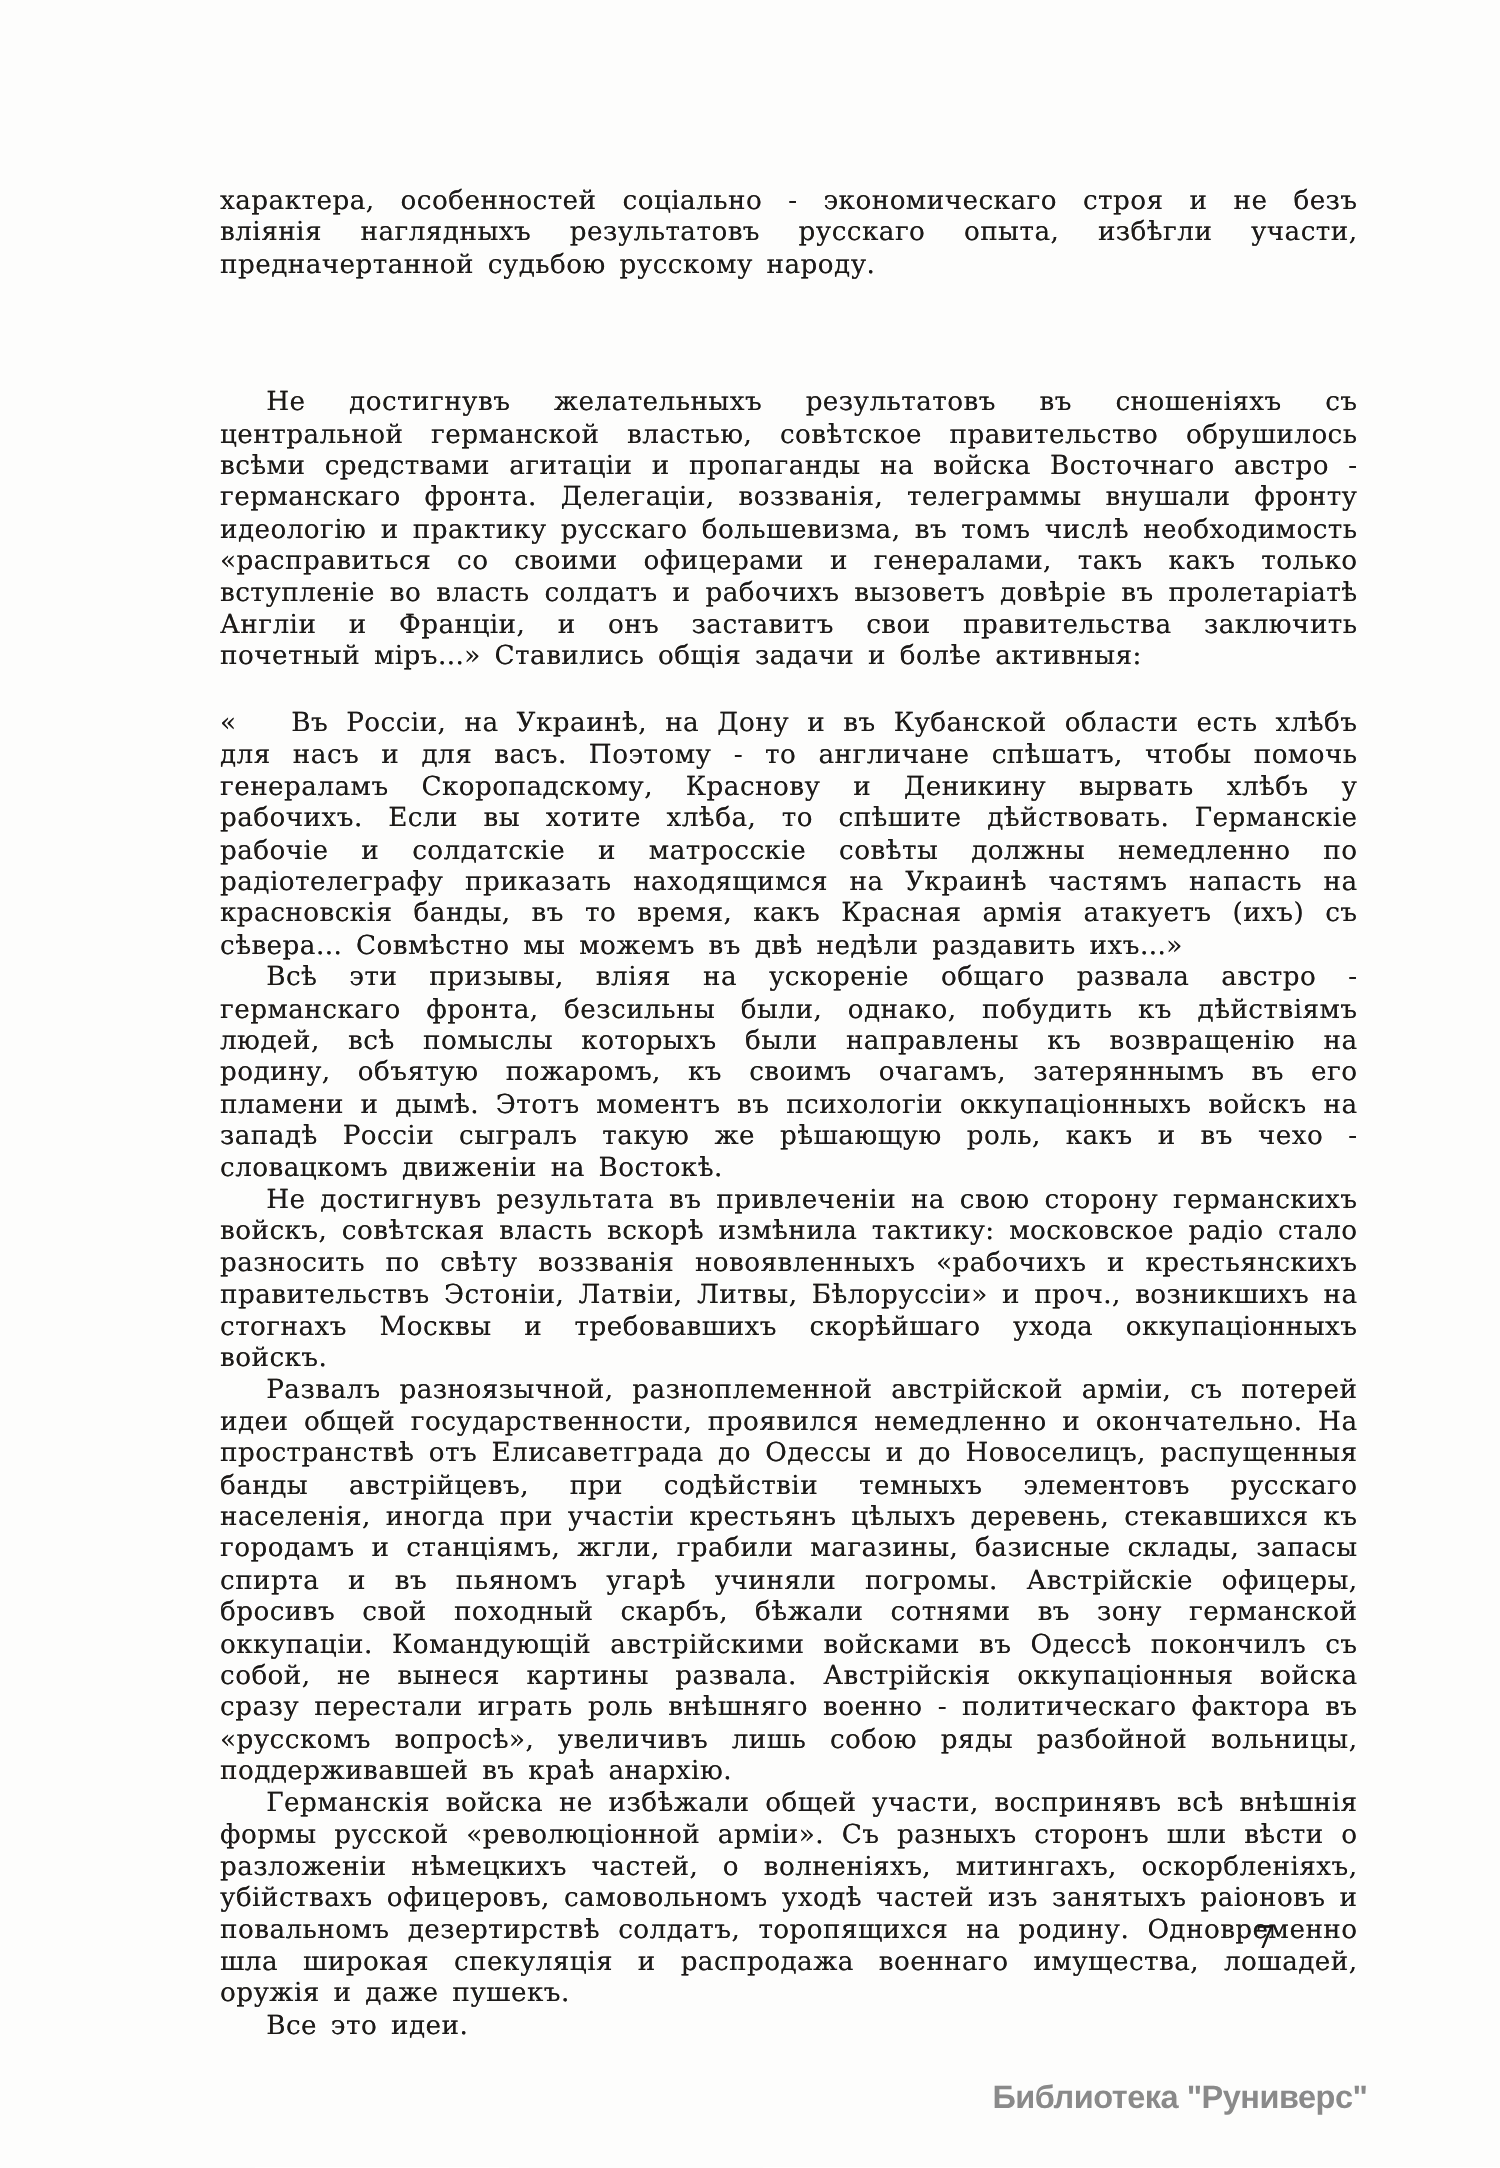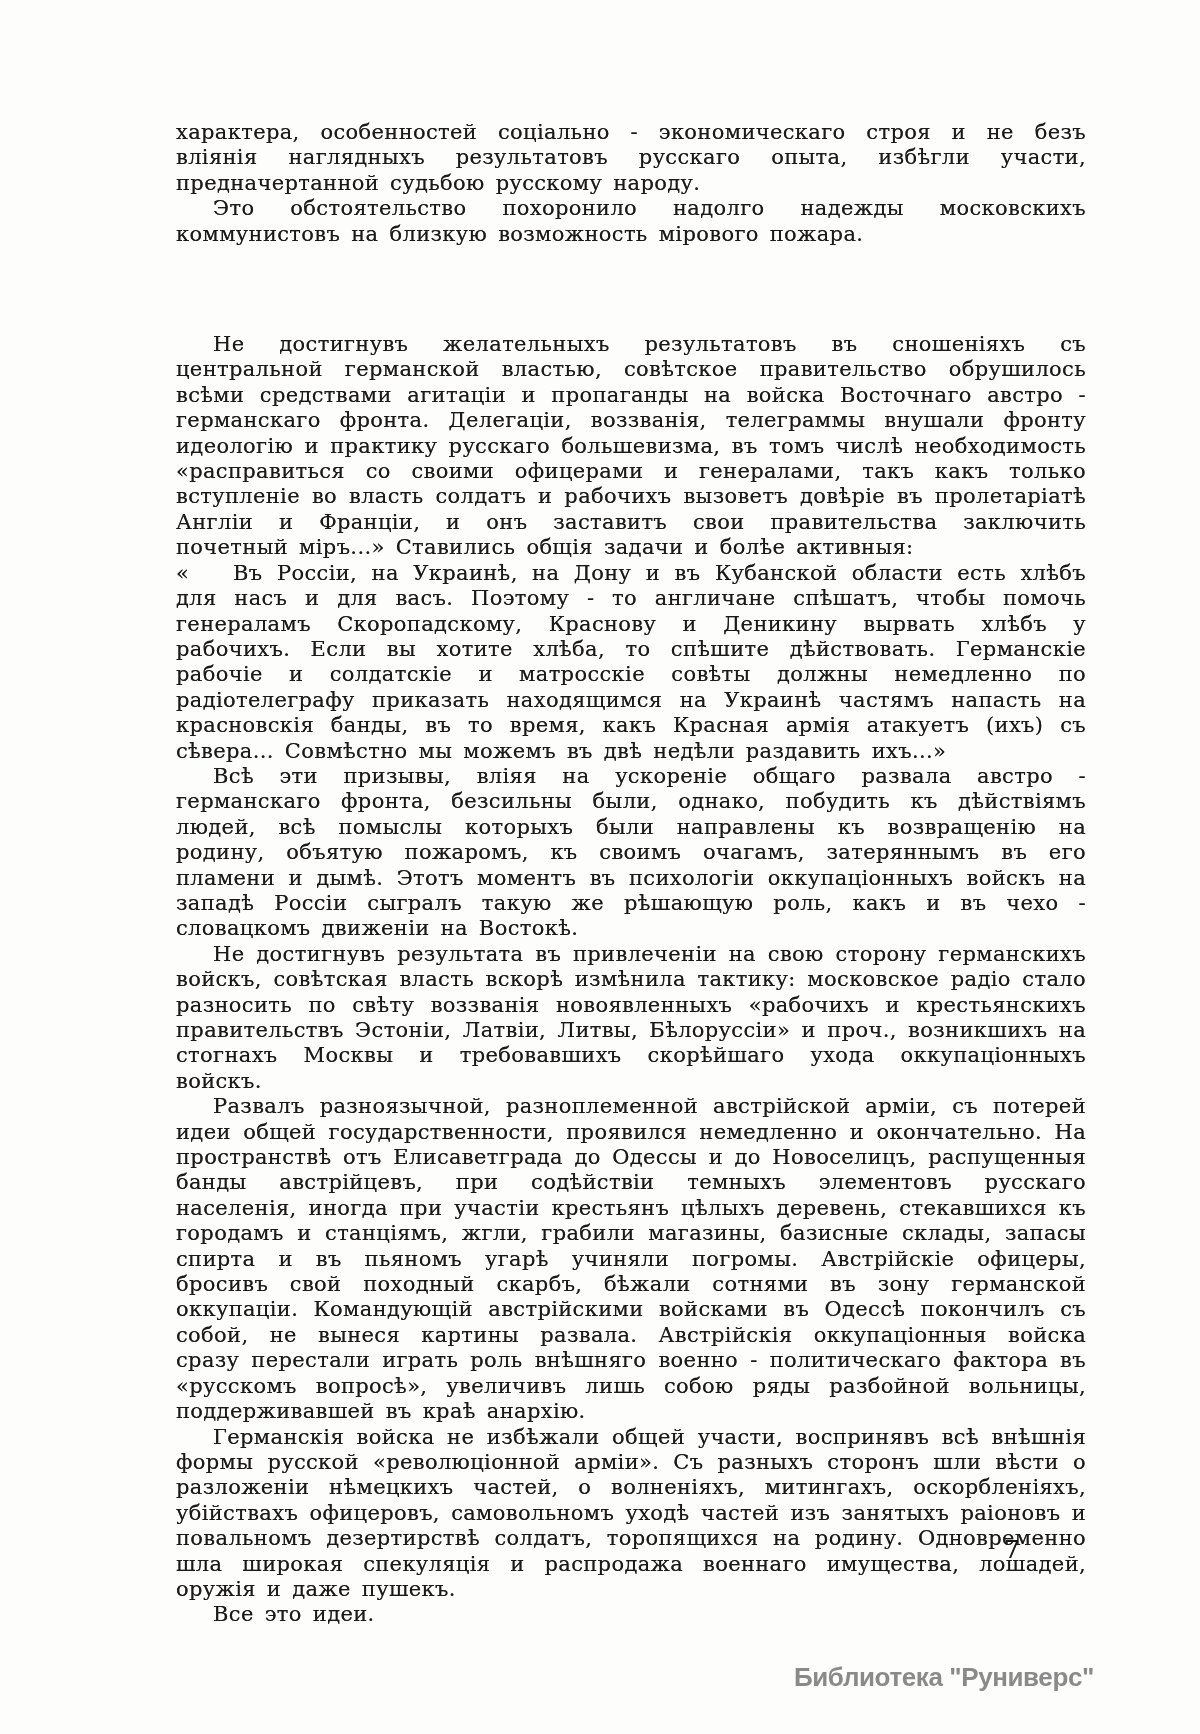--- a/index.html
+++ b/index.html
@@ -30,20 +30,21 @@
   }
   .text-block p {
     margin: 0;
     padding: 0;
   }
   p.indent {
     text-indent: 37px;
   }
   p.noindent {
     text-indent: 0;
+    margin-top: 28px;
   }
   .section-2 {
     margin-top: 85px;
   }
   .quote-open-mark {
     display: inline-block;
     width: 57px;
   }
   .page-number {
     position: absolute;
@@ -67,21 +68,20 @@
 </style>
 </head>
 <body>
 
 <div class="page">
 
   <div class="text-block">
 
     <div class="section-1">
       <p class="noindent">характера, особенностей соціально - экономическаго строя и не безъ вліянія наглядныхъ результатовъ русскаго опыта, избѣгли участи, предначертанной судьбою русскому народу.</p>
-      <p class="indent">Это обстоятельство похоронило надолго надежды московскихъ коммунистовъ на близкую возможность мірового пожара.</p>
     </div>
 
     <div class="section-2">
       <p class="indent">Не достигнувъ желательныхъ результатовъ въ сношеніяхъ съ центральной германской властью, совѣтское правительство обрушилось всѣми средствами агитаціи и пропаганды на войска Восточнаго австро - германскаго фронта. Делегаціи, воззванія, телеграммы внушали фронту идеологію и практику русскаго большевизма, въ томъ числѣ необходимость «расправиться со своими офицерами и генералами, такъ какъ только вступленіе во власть солдатъ и рабочихъ вызоветъ довѣріе въ пролетаріатѣ Англіи и Франціи, и онъ заставитъ свои правительства заключить почетный міръ...» Ставились общія задачи и болѣе активныя:</p>
 
       <p class="noindent">
         <span class="quote-open-mark">«</span><span>Въ Россіи, на Украинѣ, на Дону и въ Кубанской области есть хлѣбъ для насъ и для васъ. Поэтому - то англичане спѣшатъ, чтобы помочь генераламъ Скоропадскому, Краснову и Деникину вырвать хлѣбъ у рабочихъ. Если вы хотите хлѣба, то спѣшите дѣйствовать. Германскіе рабочіе и солдатскіе и матросскіе совѣты должны немедленно по радіотелеграфу приказать находящимся на Украинѣ частямъ напасть на красновскія банды, въ то время, какъ Красная армія атакуетъ (ихъ) съ сѣвера... Совмѣстно мы можемъ въ двѣ недѣли раздавить ихъ...»</span>
       </p>
 
       <p class="indent">Всѣ эти призывы, вліяя на ускореніе общаго развала австро - германскаго фронта, безсильны были, однако, побудить къ дѣйствіямъ людей, всѣ помыслы которыхъ были направлены къ возвращенію на родину, объятую пожаромъ, къ своимъ очагамъ, затеряннымъ въ его пламени и дымѣ. Этотъ моментъ въ психологіи оккупаціонныхъ войскъ на западѣ Россіи сыгралъ такую же рѣшающую роль, какъ и въ чехо - словацкомъ движеніи на Востокѣ.</p>

